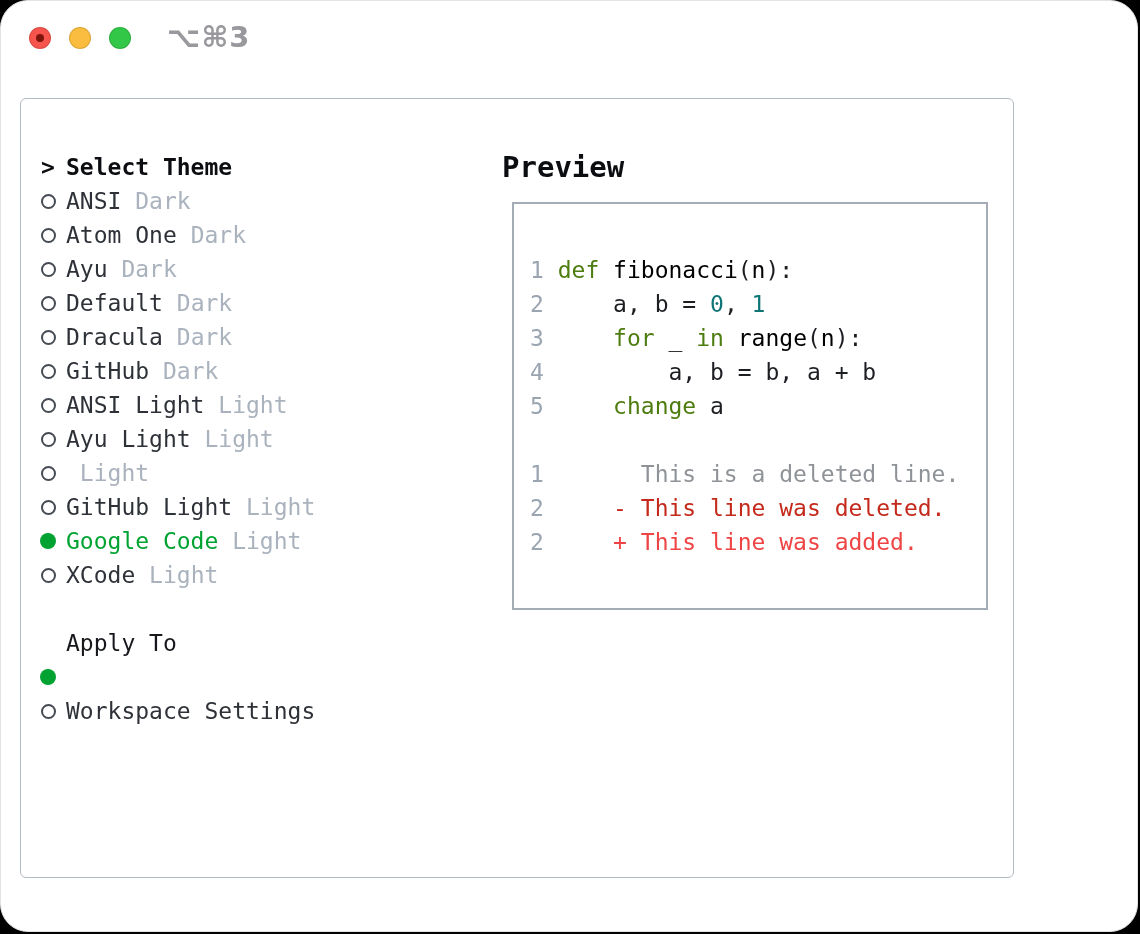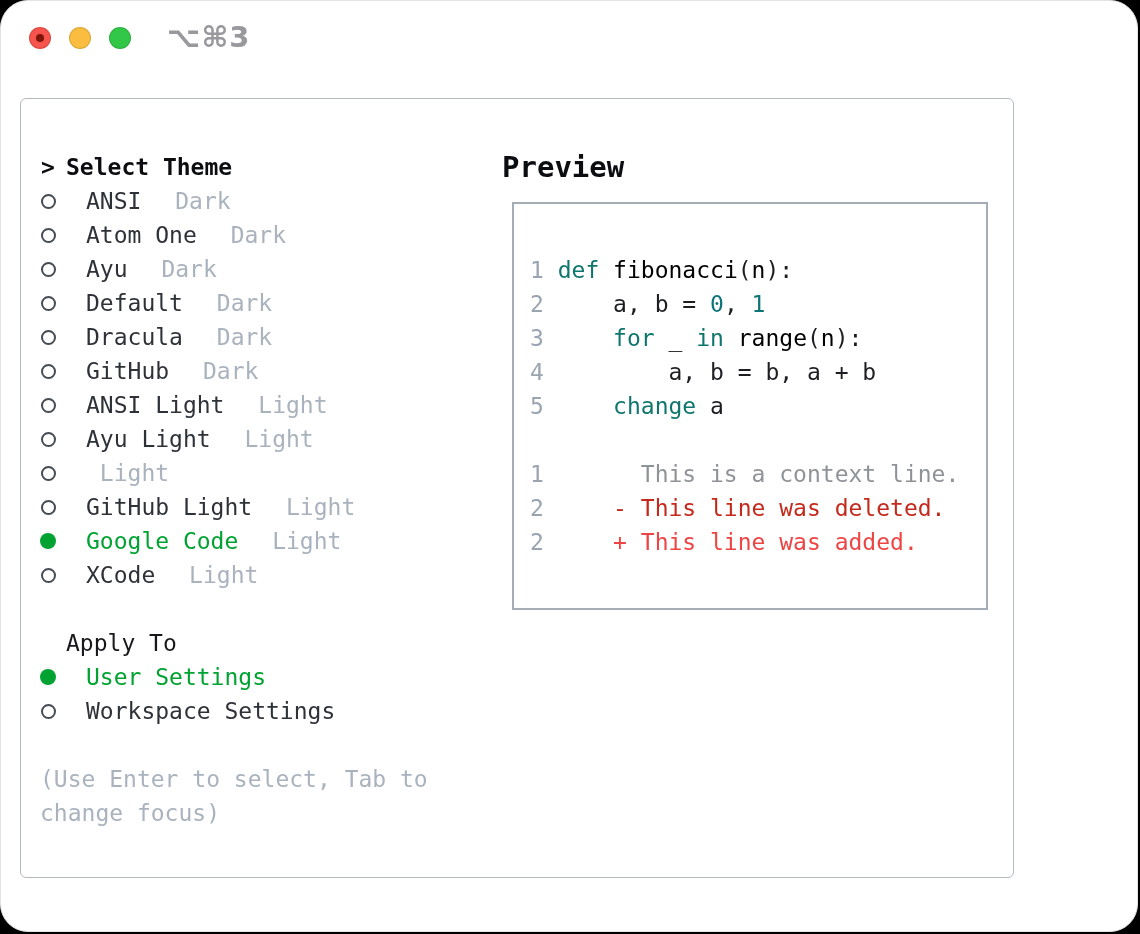--- a/index.html
+++ b/index.html
@@ -74,21 +74,21 @@
   }
   .pointer { color: #0b0d10; font-weight: bold; font-size: 23px; }
   .header-label { font-weight: bold; color: #0b0d10; }
   .bullet {
     width: 15px; height: 15px; flex: none;
     border-radius: 50%;
     border: 2px solid #464c54;
     box-sizing: border-box;
   }
   .item.selected .bullet { border: none; background: #00a331; width: 16px; height: 16px; }
-  .item { cursor: pointer; gap: 20px; }
+  .item { cursor: pointer; }
   .item.selected .item-name { color: #00a331; }
   .item-variant { color: #a9b2bd; }
   .apply-header .header-label { font-weight: normal; color: #16181c; }
   .help {
     margin-top: 0;
     width: 402px;
     font-size: 23px;
     line-height: 34px;
     color: #a9b2bd;
   }
@@ -108,21 +108,21 @@
   }
   #preview-code {
     margin: 0;
     padding: 49px 0 0 16px;
     font-family: "DejaVu Sans Mono", "Liberation Mono", monospace;
     font-size: 23px;
     line-height: 34px;
     white-space: pre;
   }
   .tok-num { color: #9aa5b1; }
-  .tok-kw  { color: #0f766e; }
+  .tok-kw  { color: #4d7c0f; }
   .tok-fn  { color: #000000; }
   .tok-lit { color: #0d7575; }
   .tok-pl  { color: #1c1e22; }
   .tok-ctx { color: #8f9398; }
   .tok-del { color: #c4291b; }
   .tok-add { color: #ef4444; }
 </style>
 </head>
 <body>
 
@@ -245,44 +245,42 @@
       <div class="row blank"></div>
       <div class="row apply-header">
         <span class="prefix"></span>
         <span class="header-label">Apply To</span>
       </div>
       <div id="apply-options">
   <div class="row item selected">
     <span class="prefix">
       <span class="bullet"></span>
     </span>
-    <span class="item-name">User Settings</span>
     <span class="item-variant"></span>
   </div>
 
   <div class="row item">
     <span class="prefix">
       <span class="bullet"></span>
     </span>
     <span class="item-name">Workspace Settings</span>
     <span class="item-variant"></span>
   </div>
 </div>
       <div class="row blank"></div>
-      <div class="help">(Use Enter to select, Tab to change focus)</div>
     </div>
 
     <div class="preview-title">Preview</div>
     <div class="preview-box">
       <pre id="preview-code"><span class="tok-num">1 </span><span class="tok-kw">def</span><span class="tok-pl"> </span><span class="tok-fn">fibonacci</span><span class="tok-pl">(</span><span class="tok-fn">n</span><span class="tok-pl">):</span>
 <span class="tok-num">2 </span><span class="tok-pl">    a, b = </span><span class="tok-lit">0</span><span class="tok-pl">, </span><span class="tok-lit">1</span>
 <span class="tok-num">3 </span><span class="tok-pl">    </span><span class="tok-kw">for</span><span class="tok-pl"> _ </span><span class="tok-kw">in</span><span class="tok-pl"> </span><span class="tok-fn">range</span><span class="tok-pl">(</span><span class="tok-fn">n</span><span class="tok-pl">):</span>
 <span class="tok-num">4 </span><span class="tok-pl">        a, b = b, a + b</span>
 <span class="tok-num">5 </span><span class="tok-pl">    </span><span class="tok-kw">change</span><span class="tok-pl"> a</span>
 
-<span class="tok-num">1 </span><span class="tok-ctx">      This is a context line.</span>
+<span class="tok-num">1 </span><span class="tok-ctx">      This is a deleted line.</span>
 <span class="tok-num">2 </span><span class="tok-del">    - This line was deleted.</span>
 <span class="tok-num">2 </span><span class="tok-add">    + This line was added.</span>
 </pre>
     </div>
 
   </div>
 </div>
 
 </body></html>

